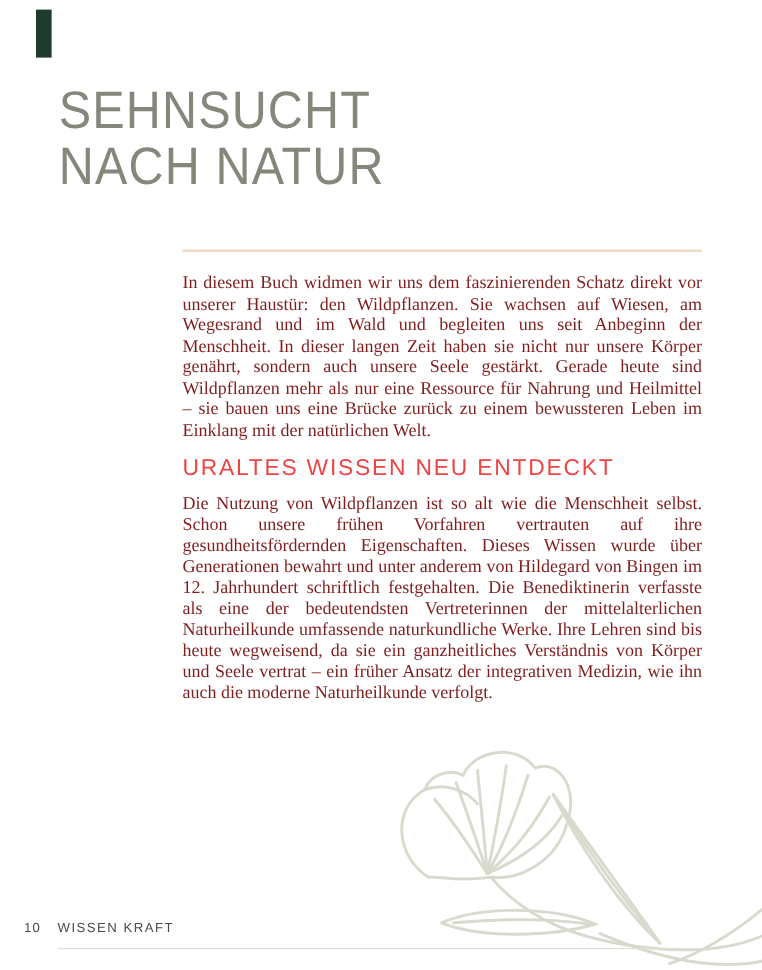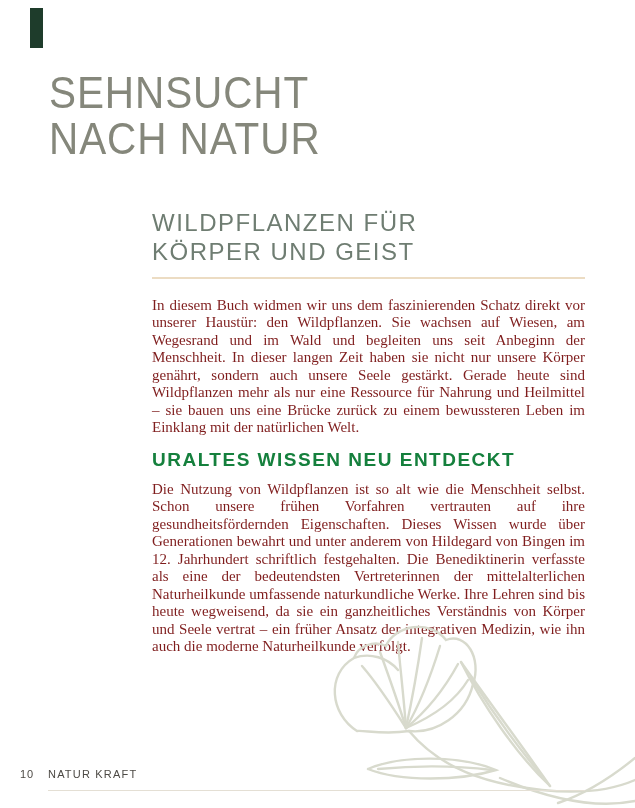--- a/index.html
+++ b/index.html
@@ -46,24 +46,24 @@
   .body-par{
     font-family:"Liberation Serif", serif;
     font-size:15px;
     line-height:17.5px;
     color:#7f1d1d;
     text-align:justify;
     margin:0 0 9px 0;
   }
   .sub-heading{
     font-family:"Liberation Sans", sans-serif;
-    font-weight:700;
+    font-weight:400;
     font-size:19px;
     letter-spacing:1.5px;
-    color:#15803d;
+    color:#ef4444;
     margin:12px 0 10px 0;
     white-space:nowrap;
   }
   .flower{
     position:absolute;left:300px;top:618px;
     width:335px;height:190px;
   }
   .footer{
     position:absolute;left:0;top:766px;width:635px;height:30px;
     font-family:"Liberation Sans", sans-serif;
@@ -87,24 +87,20 @@
 <div class="page">
 
   <div class="edge-tab"></div>
 
   <div class="chapter-title">
     <div>SEHNSUCHT</div>
     <div>NACH NATUR</div>
   </div>
 
   <div class="content">
-    <h2 class="section-heading">
-      <span>WILDPFLANZEN FÜR</span><br>
-      <span>KÖRPER UND GEIST</span>
-    </h2>
     <hr class="tan-rule">
 
     <p class="body-par">In diesem Buch widmen wir uns dem faszinierenden Schatz direkt vor unserer Haustür: den Wildpflanzen. Sie wachsen auf Wiesen, am Wegesrand und im Wald und begleiten uns seit Anbeginn der Menschheit. In dieser langen Zeit haben sie nicht nur unsere Körper genährt, sondern auch unsere Seele gestärkt. Gerade heute sind Wildpflanzen mehr als nur eine Ressource für Nahrung und Heilmittel – sie bauen uns eine Brücke zurück zu einem bewussteren Leben im Einklang mit der natürlichen Welt.</p>
 
     <h3 class="sub-heading">URALTES WISSEN NEU ENTDECKT</h3>
 
     <p class="body-par">Die Nutzung von Wildpflanzen ist so alt wie die Menschheit selbst. Schon unsere frühen Vorfahren vertrauten auf ihre gesundheitsfördernden Eigenschaften. Dieses Wissen wurde über Generationen bewahrt und unter anderem von Hildegard von Bingen im 12. Jahrhundert schriftlich festgehalten. Die Benediktinerin verfasste als eine der bedeutendsten Vertreterinnen der mittelalterlichen Naturheilkunde umfassende naturkundliche Werke. Ihre Lehren sind bis heute wegweisend, da sie ein ganzheitliches Verständnis von Körper und Seele vertrat – ein früher Ansatz der integrativen Medizin, wie ihn auch die moderne Naturheilkunde verfolgt.</p>
   </div>
 
   <svg class="flower" viewBox="0 0 335 190" fill="none" stroke="#d8dacd" stroke-width="2.4" stroke-linecap="round">
@@ -128,17 +124,17 @@
 
     <path d="M68,151 C100,137 160,137 196,152 C160,163 100,164 68,151"></path>
     <path d="M78,151 C120,147 160,148 192,152"></path>
 
     <path d="M200,160 C256,184 300,190 335,183"></path>
     <path d="M335,140 C308,162 282,177 258,185"></path>
   </svg>
 
   <div class="footer">
     <span class="page-number">10</span>
-    <span class="book-title">NATUR KRAFT</span>
+    <span class="book-title">WISSEN KRAFT</span>
     <div class="footer-rule"></div>
   </div>
 
 </div>
 
 </body></html>

